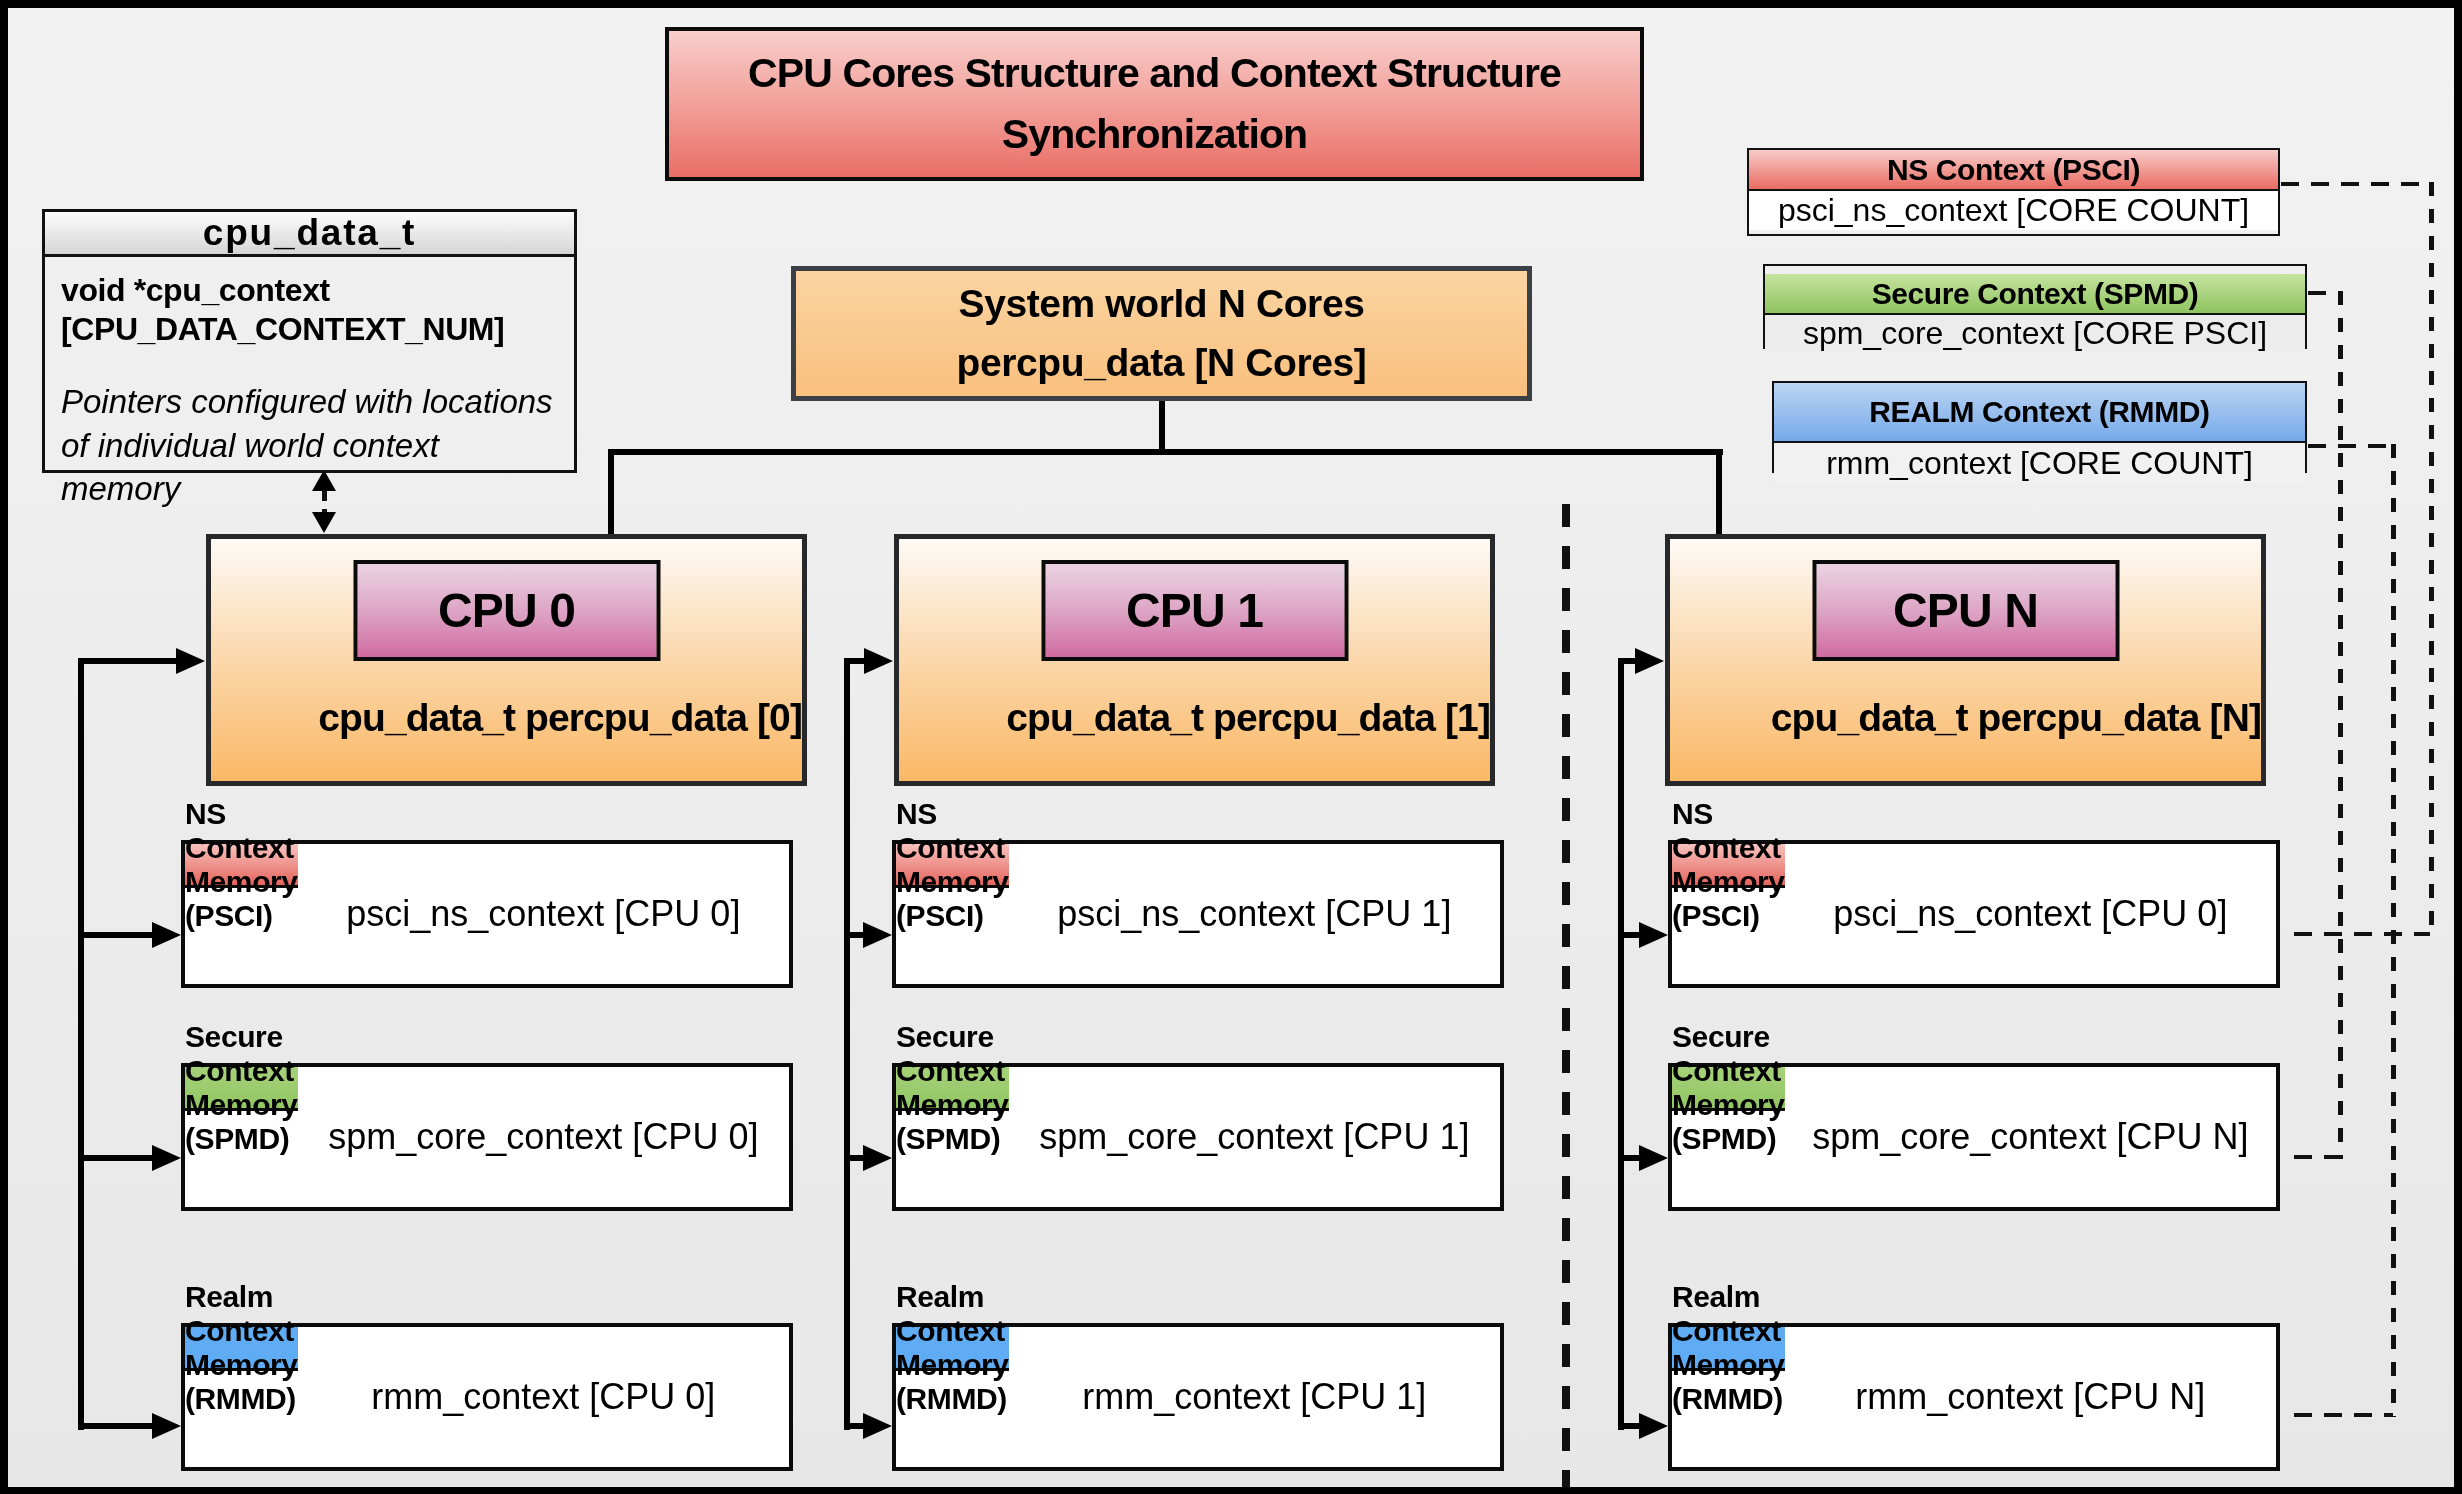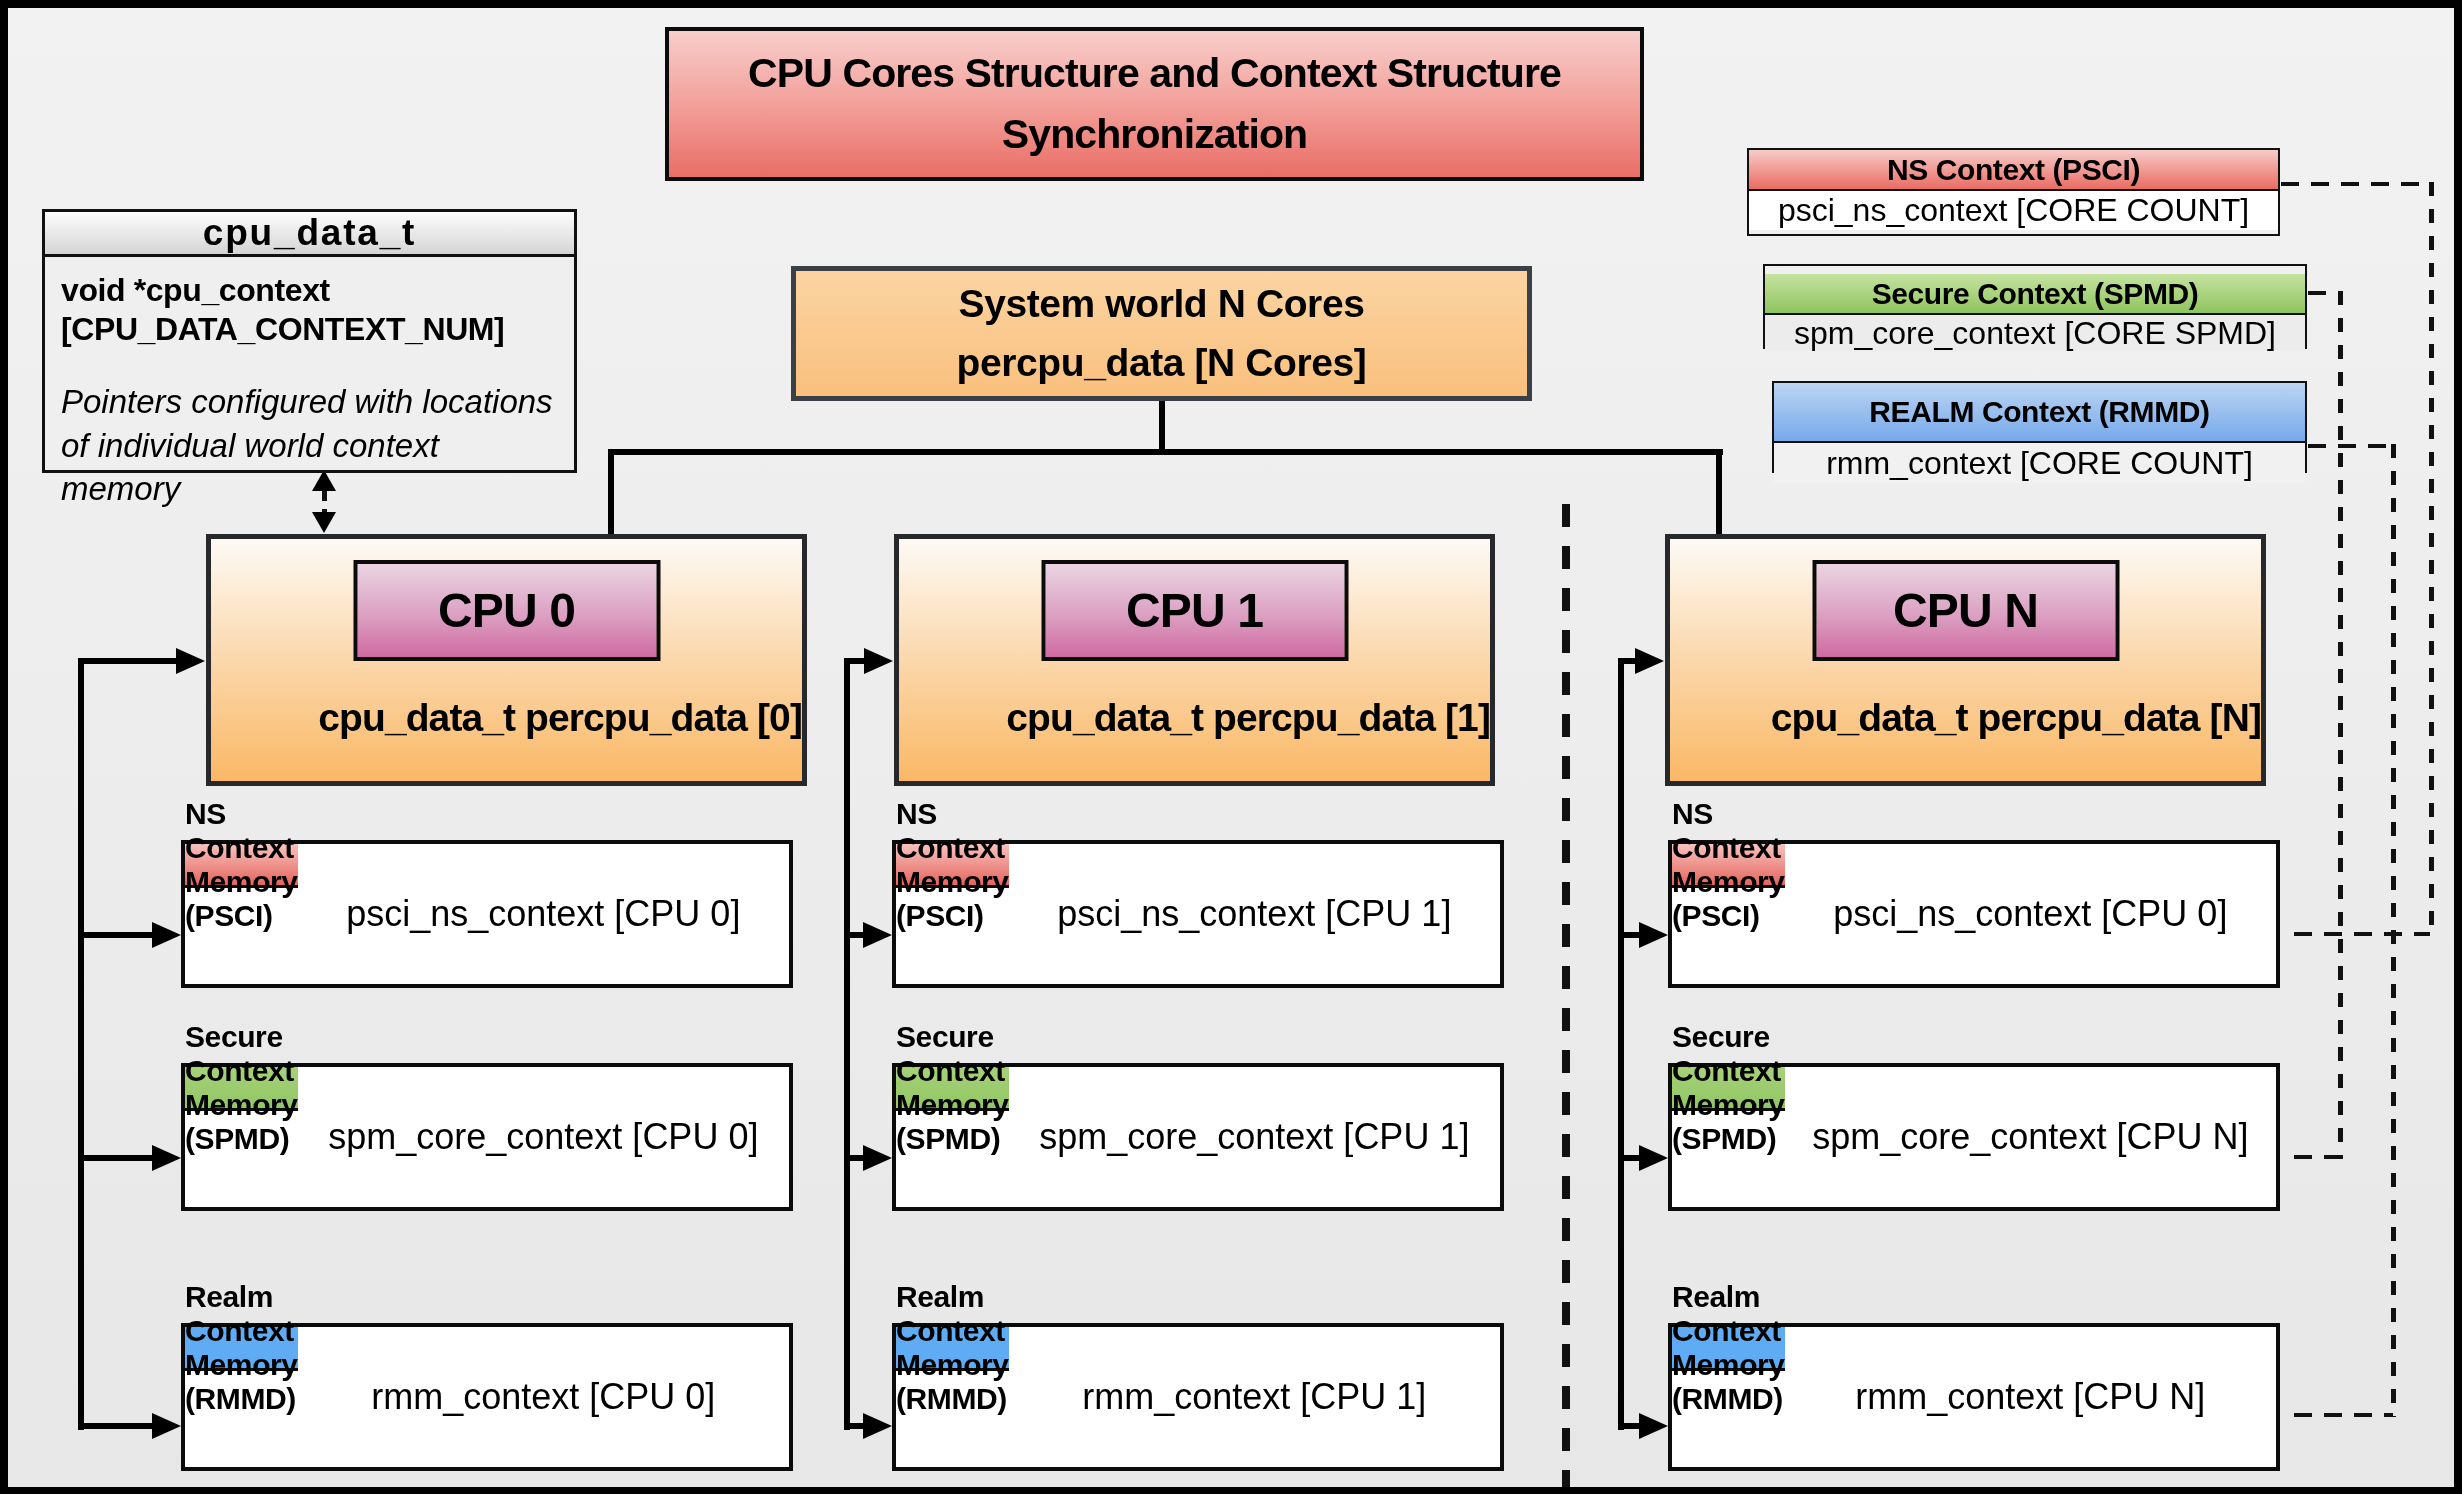--- a/index.html
+++ b/index.html
@@ -190,21 +190,21 @@
     <span>System world N Cores</span>
     <span>percpu_data [N Cores]</span>
   </div>
 
   <div class="lg lg-ns">
     <div class="lg-h">NS Context  (PSCI)</div>
     <div class="lg-b">psci_ns_context [CORE COUNT]</div>
   </div>
   <div class="lg lg-sec">
     <div class="lg-h">Secure Context (SPMD)</div>
-    <div class="lg-b">spm_core_context [CORE SPMD]</div>
+    <div class="lg-b">spm_core_context [CORE PSCI]</div>
   </div>
   <div class="lg lg-realm">
     <div class="lg-h">REALM Context (RMMD)</div>
     <div class="lg-b">rmm_context [CORE COUNT]</div>
   </div>
 
   <div class="cpu-box" style="left:206px;">
     <div class="cpu-label">CPU 0</div>
     <div class="cpu-data-label">cpu_data_t percpu_data [0]</div>
   </div>

